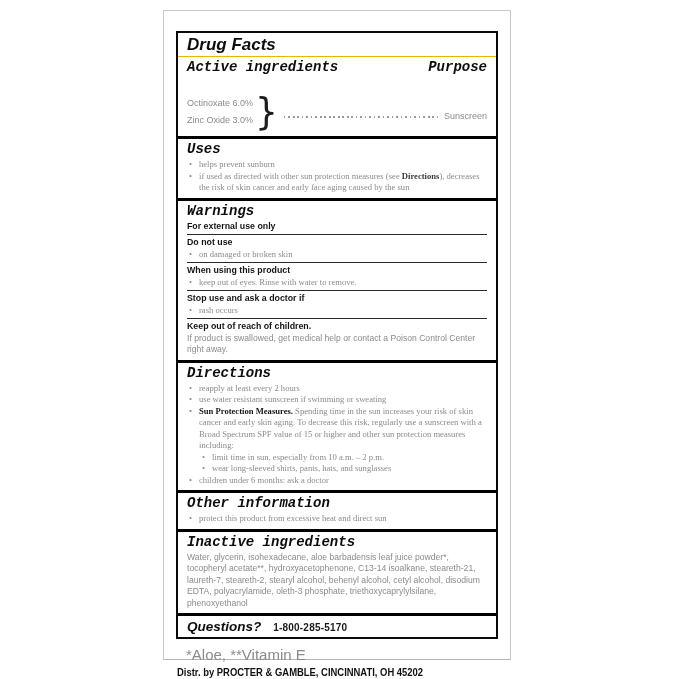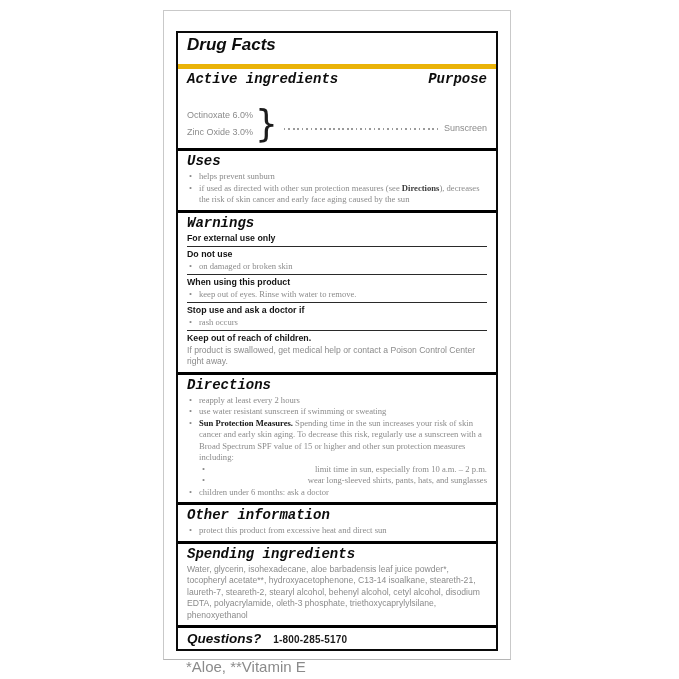--- a/index.html
+++ b/index.html
@@ -14,41 +14,41 @@
     box-sizing:border-box;
   }
   .df-box{
     margin:20px 12px 0 12px;border:2px solid #0a0a0a;background:#ffffff;
   }
   .sec{padding:2px 9px 4px 9px;}
   .thick{border-top:3px solid #000000;}
   .df-title{
     font-size:17px;font-weight:bold;font-style:italic;color:#0d0d0d;line-height:20px;
   }
-  .title-sec{border-bottom:5px solid #eab308;padding-bottom:9px;}
+  .title-sec{border-bottom:1px solid #eab308;padding-bottom:1px;}
   .h2{font-size:14px;font-weight:bold;font-style:italic;color:#0d0d0d;line-height:17px;font-family:Liberation Mono, monospace;}
   .gray{color:#8b8b8b;}
   .body-txt{font-size:8.6px;line-height:11.5px;color:#8b8b8b;}
   .ai-head-row{display:flex;justify-content:space-between;align-items:baseline;}
   .ai-row{display:flex;align-items:center;margin-top:19px;padding-bottom:3px;}
   .ai-names{font-size:9px;line-height:17px;color:#8b8b8b;white-space:nowrap;}
   .brace{
     font-family:"DejaVu Sans",sans-serif;font-size:36px;font-weight:normal;
     color:#1c1c1c;line-height:34px;margin:0 4px 0 2px;transform:scaleY(1.05);
   }
   .leader{
     flex:1;height:2px;margin:10px 6px 0 2px;
     background:repeating-linear-gradient(to right,#9a9a9a 0 1.5px,transparent 1.5px 4.5px);
     background-size:auto 1.5px;background-repeat:repeat-x;background-position:0 0;
   }
   .ai-purpose{font-size:9px;white-space:nowrap;margin-top:8px;}
   .sub-bold{font-size:8.8px;line-height:11.5px;color:#151515;font-weight:bold;}
   .bullet{position:relative;padding-left:12px;font-family:Liberation Serif, serif;}
   .bullet::before{content:"\2022";position:absolute;left:2px;top:0;}
-  .sub-bullet{margin-left:13px;text-align:right;}
+  .sub-bullet{margin-left:13px;}
   .hr-thin{border:0;border-top:1px solid #2a2a2a;margin:2px 0 2px 0;}
   .inline-bold{color:#3c3c3c;font-weight:bold;}
   .q-row{display:flex;align-items:baseline;gap:12px;padding-top:3px;padding-bottom:3px;}
   .q-head{font-size:13.5px;font-weight:bold;font-style:italic;color:#0d0d0d;}
   .q-phone{font-size:10px;font-weight:bold;color:#1a1a1a;letter-spacing:.2px;}
   .footnote{margin:7px 0 0 22px;font-size:15px;color:#8b8b8b;}
   .distributor{
     margin:3px 0 0 13px;font-size:11.5px;font-weight:700;color:#111111;
     transform:scaleX(0.82);transform-origin:0 50%;white-space:nowrap;letter-spacing:0;
   }
@@ -112,21 +112,21 @@
       <div class="body-txt bullet sub-bullet">wear long-sleeved shirts, pants, hats, and sunglasses</div>
       <div class="body-txt bullet">children under 6 months: ask a doctor</div>
     </div>
 
     <div class="sec thick">
       <div class="h2 heading-margin">Other information</div>
       <div class="body-txt bullet">protect this product from excessive heat and direct sun</div>
     </div>
 
     <div class="sec thick">
-      <div class="h2 heading-margin">Spending ingredients</div>
+      <div class="h2 heading-margin">Inactive ingredients</div>
       <div class="body-txt">Water, glycerin, isohexadecane, aloe barbadensis leaf juice powder*, tocopheryl acetate**, hydroxyacetophenone, C13-14 isoalkane, steareth-21, laureth-7, steareth-2, stearyl alcohol, behenyl alcohol, cetyl alcohol, disodium EDTA, polyacrylamide, oleth-3 phosphate, triethoxycaprylylsilane, phenoxyethanol</div>
     </div>
 
     <div class="sec thick q-row">
       <span class="q-head">Questions?</span>
       <span class="q-phone">1-800-285-5170</span>
     </div>
 
   </div>
 

